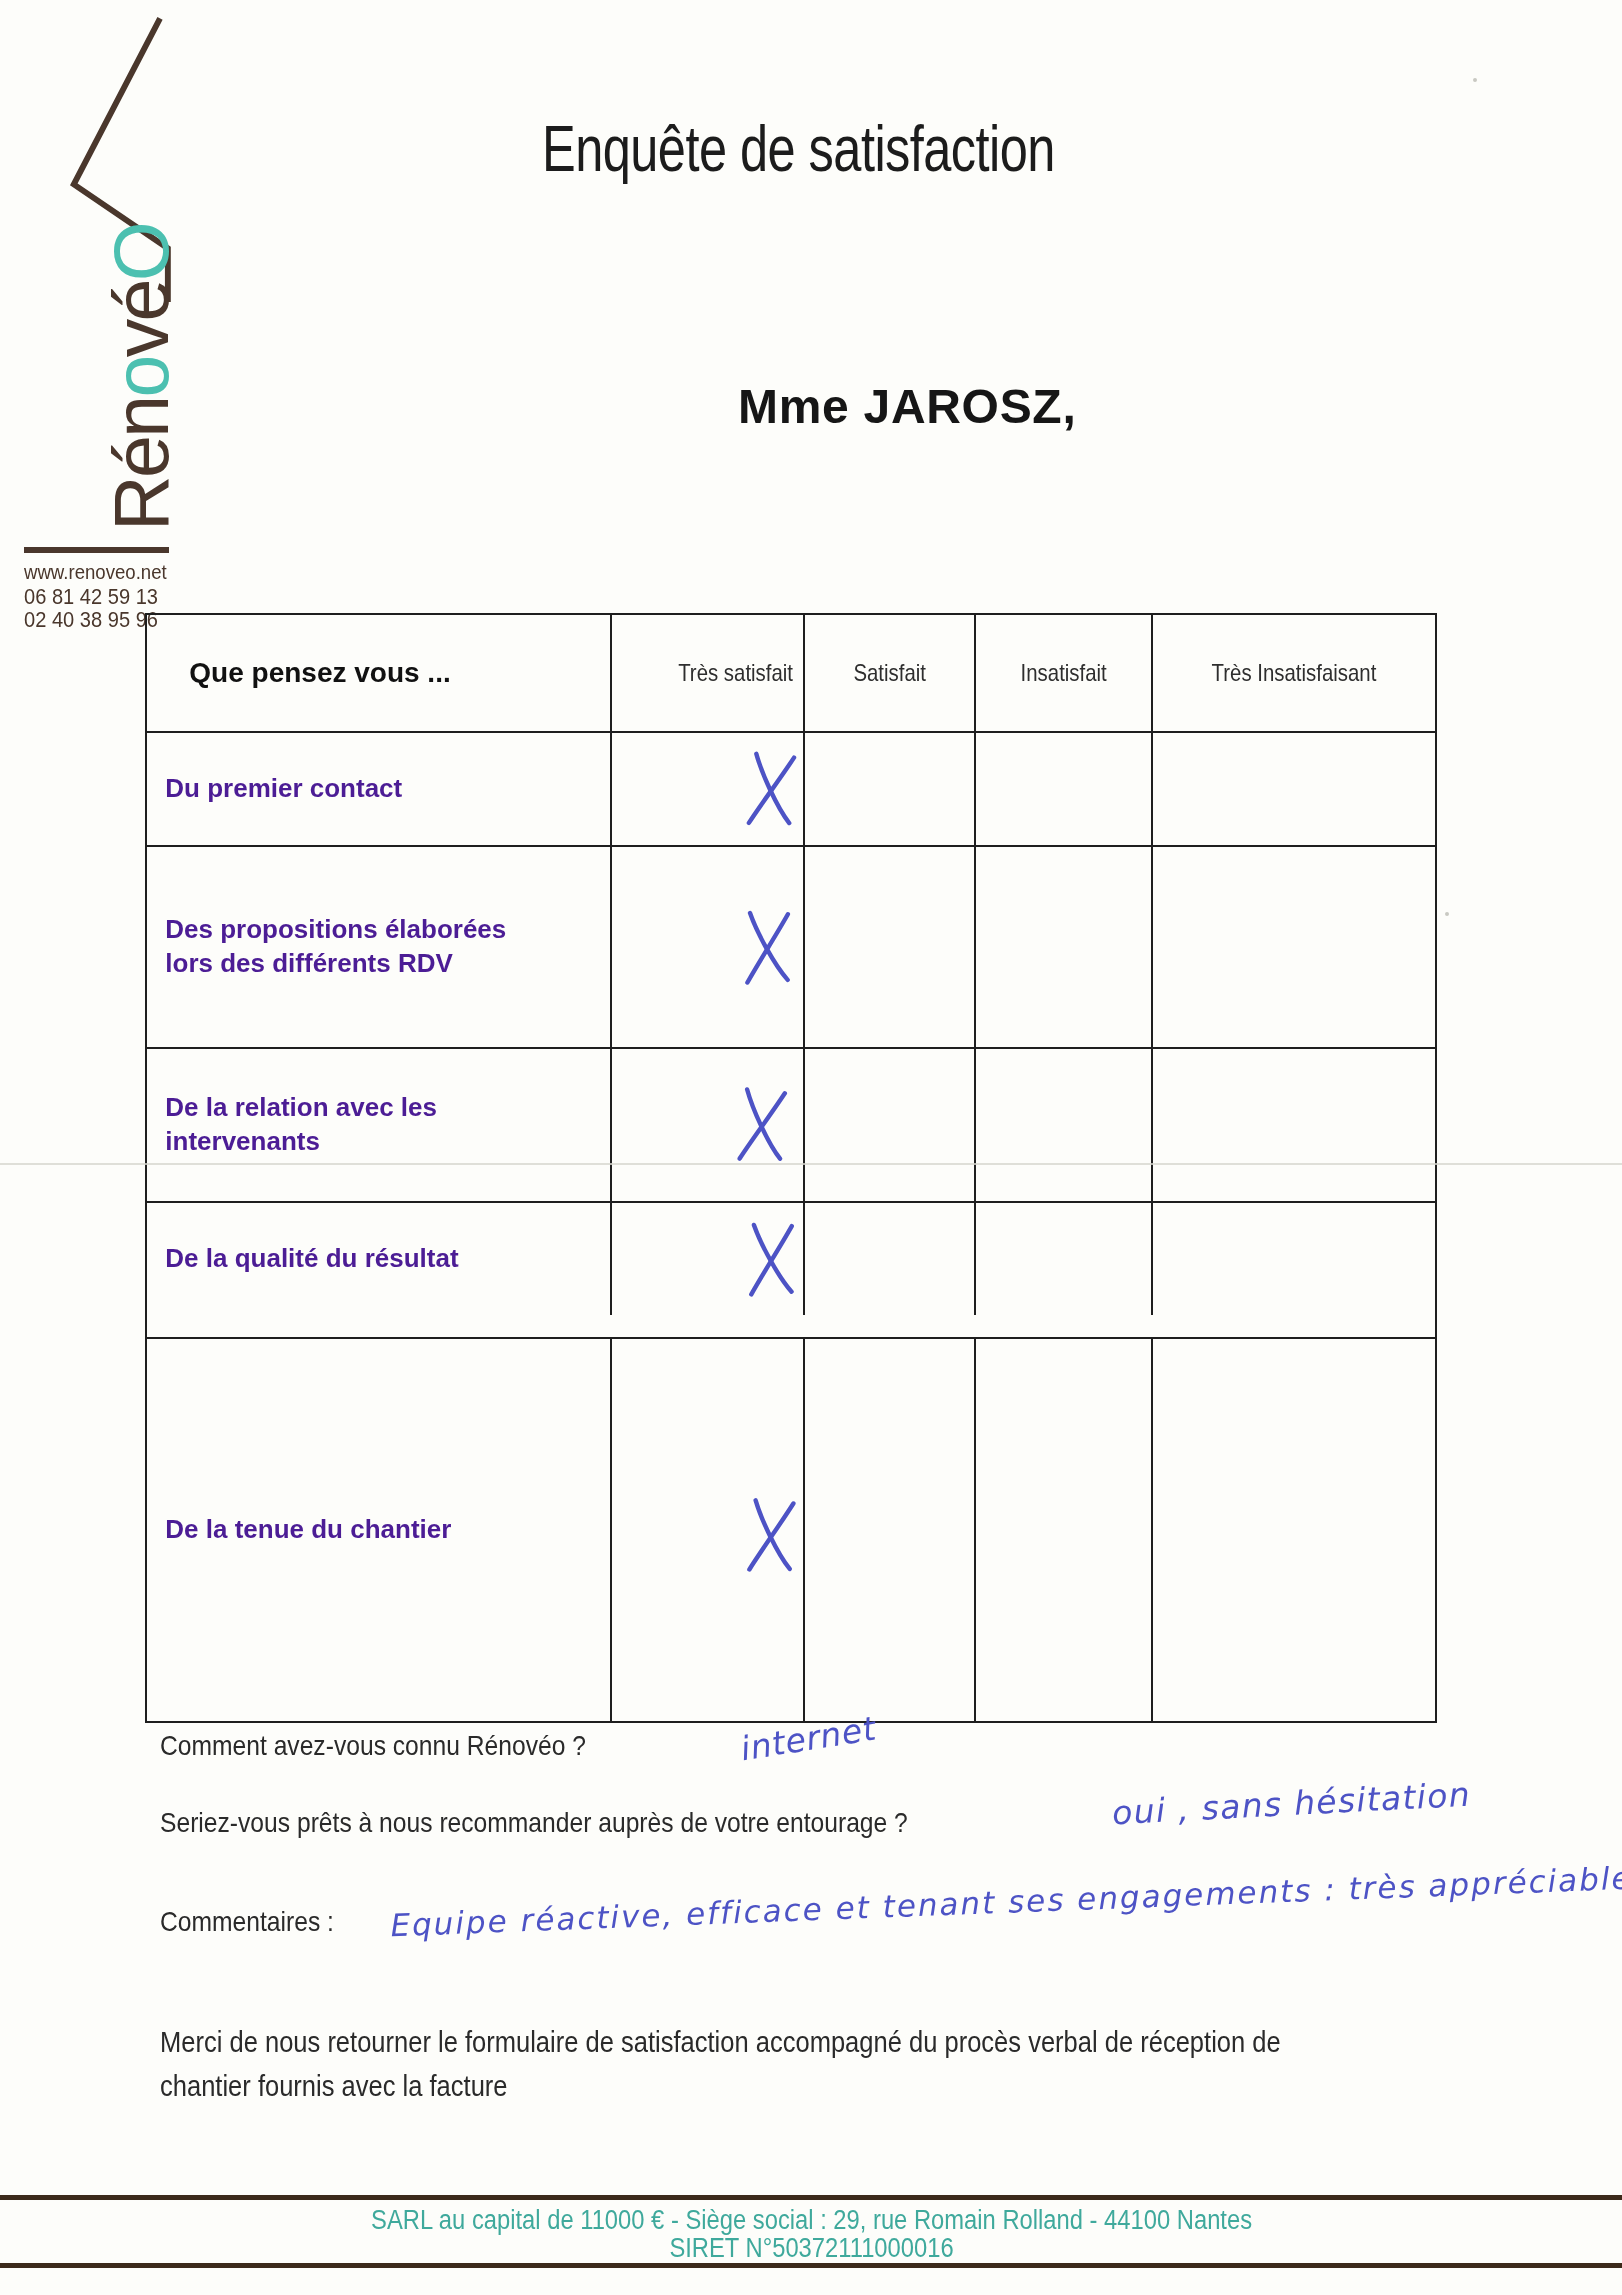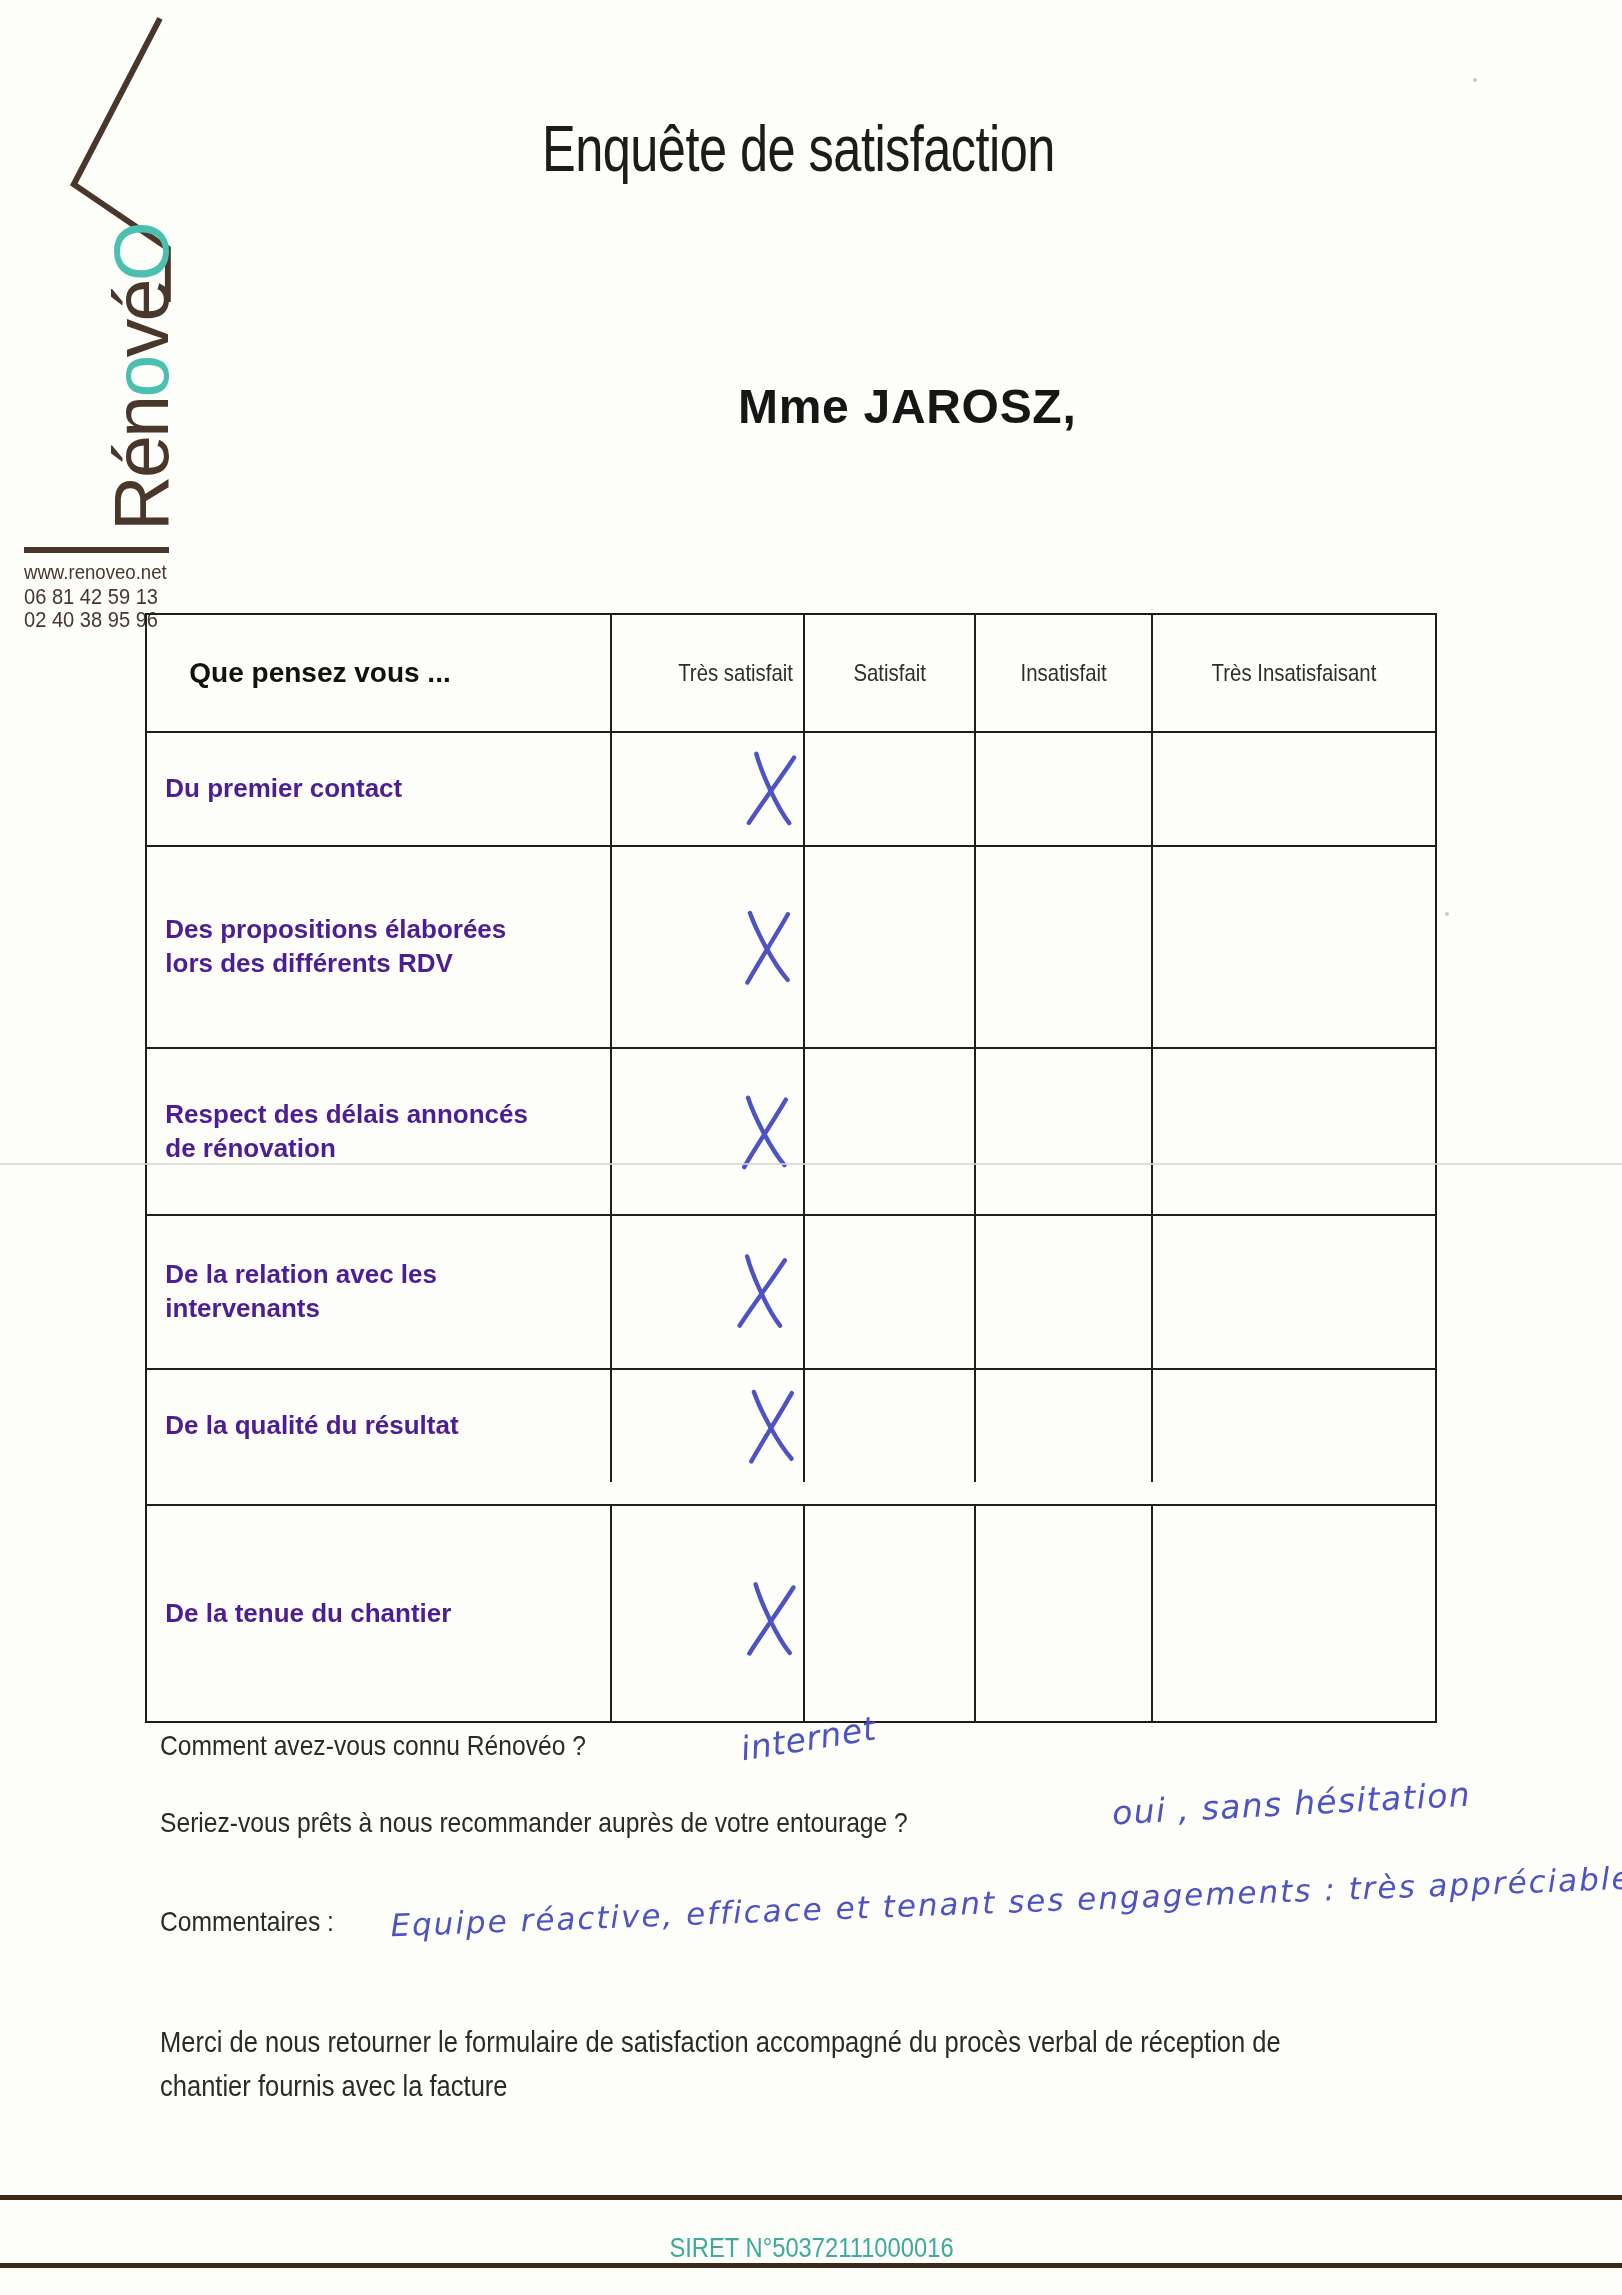--- a/index.html
+++ b/index.html
@@ -155,34 +155,20 @@
           <path d="M24,10 C34,42 60,94 80,118"></path>
             <path d="M84,14 C62,50 34,90 16,120"></path>
         </svg>
       </div>
       <div class="tcell c3"></div>
       <div class="tcell c4"></div>
       <div class="tcell c5"></div>
     </div>
 
 
-    <div class="trow r4" style="height:167px;">
-      <div class="tcell c1">
-        <span class="qtext">Respect des délais annoncés de rénovation</span>
-      </div>
-      <div class="tcell c2">
-        <svg class="xmark" width="63" height="82" viewBox="0 0 100 130">
-          <path d="M24,10 C34,42 60,94 80,118"></path>
-            <path d="M84,14 C62,50 34,90 16,120"></path>
-        </svg>
-      </div>
-      <div class="tcell c3"></div>
-      <div class="tcell c4"></div>
-      <div class="tcell c5"></div>
-    </div>
 
     <div class="trow r5" style="height:154px;">
       <div class="tcell c1">
         <span class="qtext">De la relation avec les intervenants</span>
       </div>
       <div class="tcell c2">
         <svg class="xmark" width="63" height="82" viewBox="0 0 100 130">
           <path d="M24,10 C34,42 60,94 80,118"></path>
             <path d="M84,14 C62,50 34,90 16,120"></path>
         </svg>
@@ -233,19 +219,22 @@
 
   <div class="plabel q2">Seriez-vous prêts à nous recommander auprès de votre entourage ?</div>
   <div class="hand hw-recommend">oui , sans hésitation</div>
 
   <div class="plabel qc">Commentaires :</div>
   <div class="hand hw-comment">Equipe réactive, efficace et tenant ses engagements : très appréciable !</div>
 
   <div class="closing">Merci de nous retourner le formulaire de satisfaction accompagné du procès verbal de réception de chantier fournis avec la facture</div>
 
   <div class="footer-rule fr-top"></div>
+  <div class="footer-line fl1">
+    <span>SARL au capital de 11000 € - Siège social : 29, rue Romain Rolland - 44100 Nantes</span>
+  </div>
   <div class="footer-line fl2">
     <span>SIRET N°50372111000016</span>
   </div>
   <div class="footer-rule fr-bottom"></div>
 
 </div>
 
 
 </body></html>

